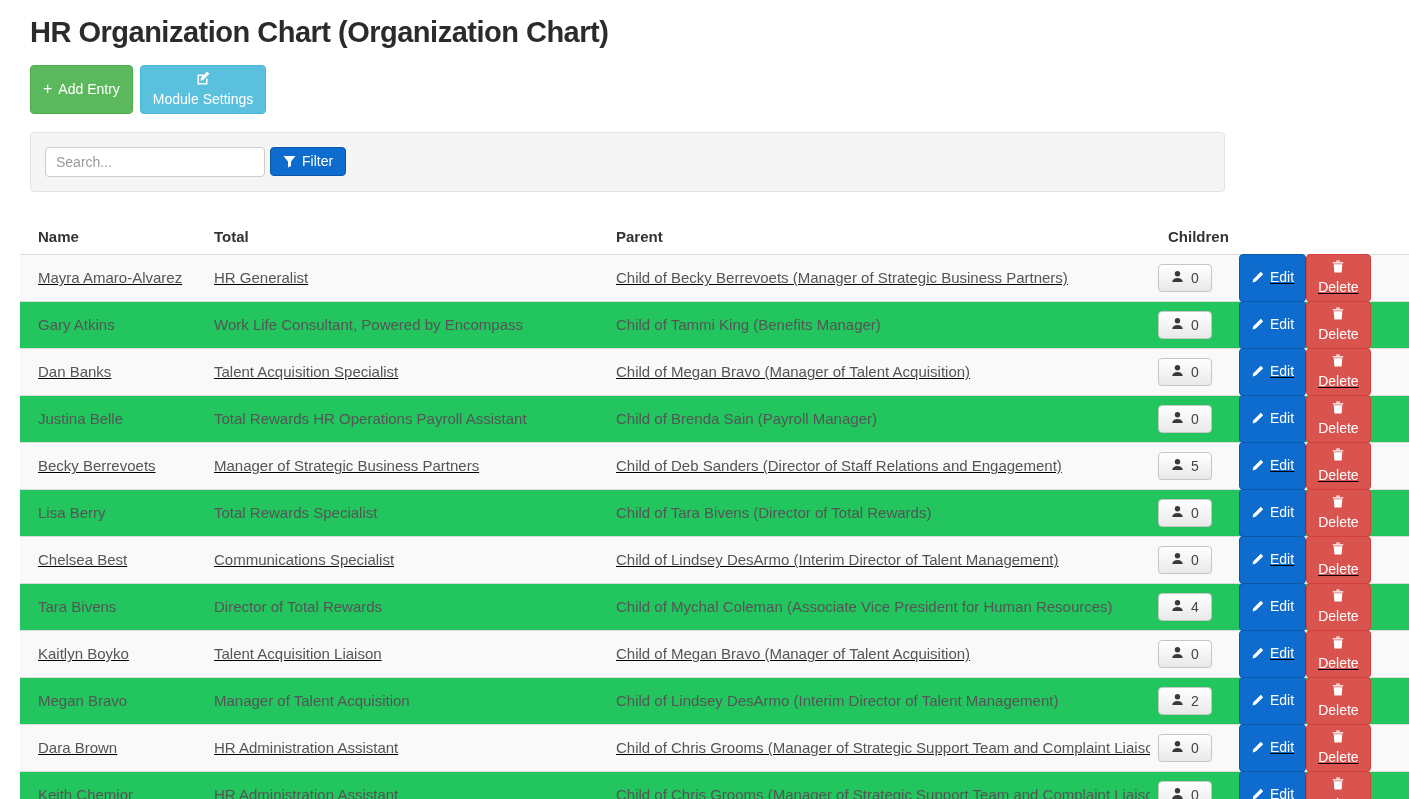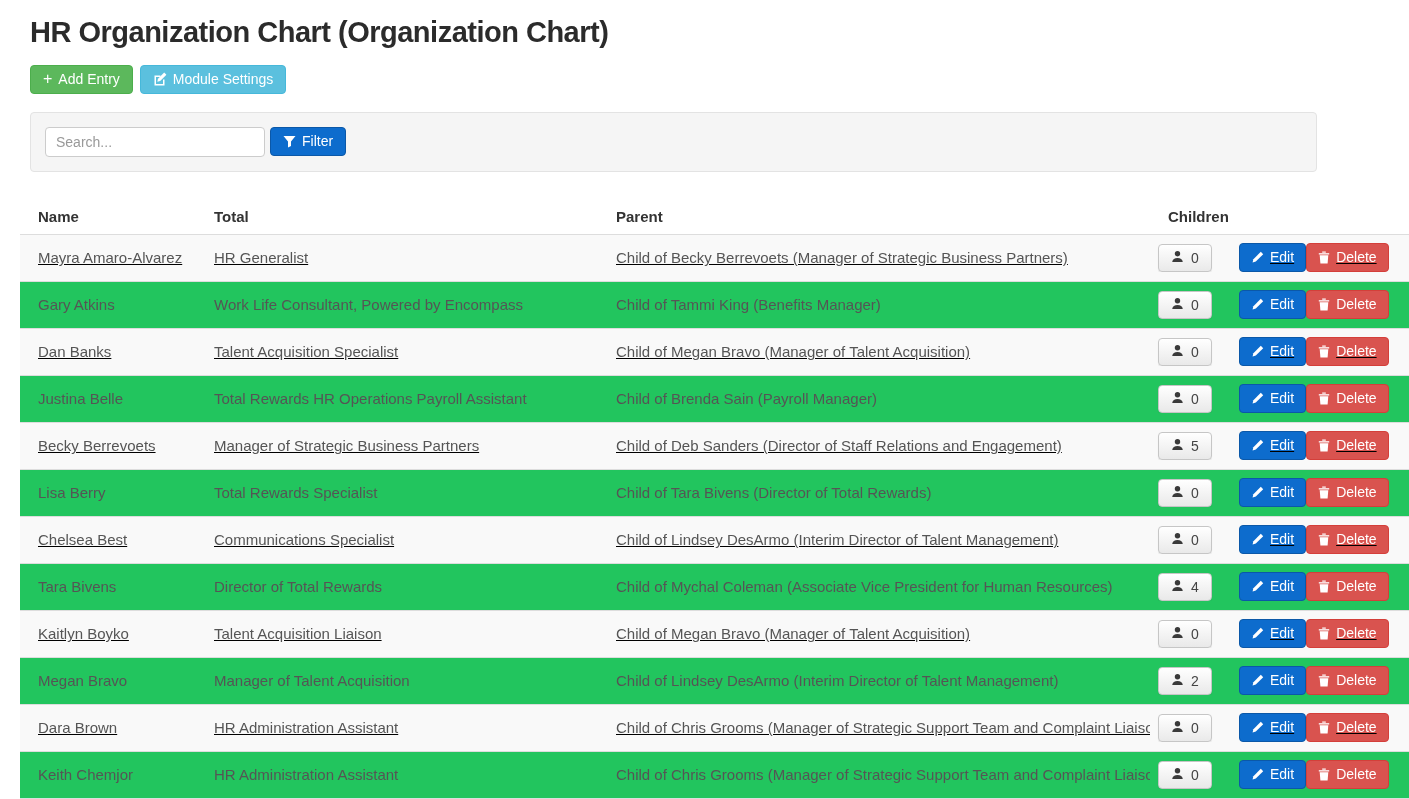--- a/index.html
+++ b/index.html
@@ -14,27 +14,27 @@
   }
 
   .toolbar { margin: 16px 0 0 30px; display: flex; gap: 7px; }
   .btn {
     display: inline-flex; align-items: center; gap: 6px;
     border-radius: 4px; font-size: 14px; color: #fff; cursor: pointer;
     padding: 5px 12px; border: 1px solid transparent; line-height: 1.2;
   }
   .btn svg { display: block; }
   .btn-success { background: #5cb85c; border-color: #4cae4c; }
-  .btn-info    { background: #5bc0de; border-color: #46b8da; }
+  .btn-info    { background: #5bc0de; border-color: #46b8da; flex-direction: column; }
   .btn-primary { background: #0d6ccd; border-color: #0b58a8; }
-  .btn-danger  { background: #d9534f; border-color: #d43f3a; }
+  .btn-danger  { background: #d9534f; border-color: #d43f3a; flex-direction: column; }
   .plus-glyph { font-size: 16px; font-weight: 400; line-height: 1; }
 
   .search-panel {
-    margin: 18px 0 0 30px; width: 1287px;
+    margin: 18px 0 0 30px; width: 1195px;
     background: #f5f5f5; border: 1px solid #e3e3e3; border-radius: 4px;
     padding: 14px; display: flex; align-items: center; gap: 5px;
   }
   .search-input {
     width: 220px; height: 30px; padding: 4px 10px; font-size: 14px;
     border: 1px solid #ccc; border-radius: 4px; color: #555; outline: none;
     font-family: "Liberation Sans", sans-serif; background: #fff;
   }
   .search-input::placeholder { color: #999; }
 

